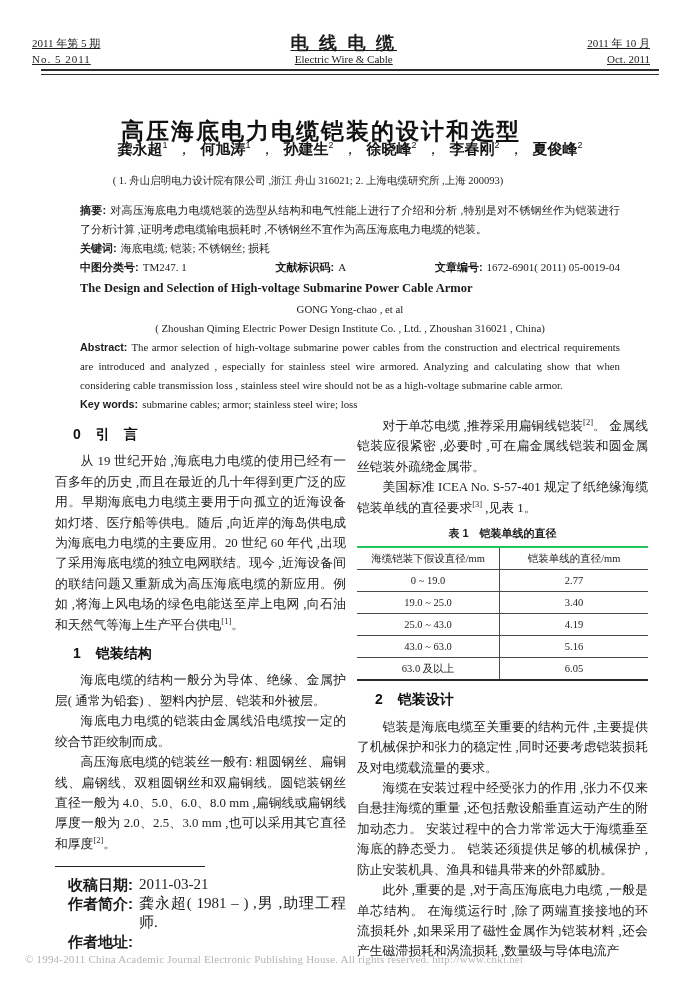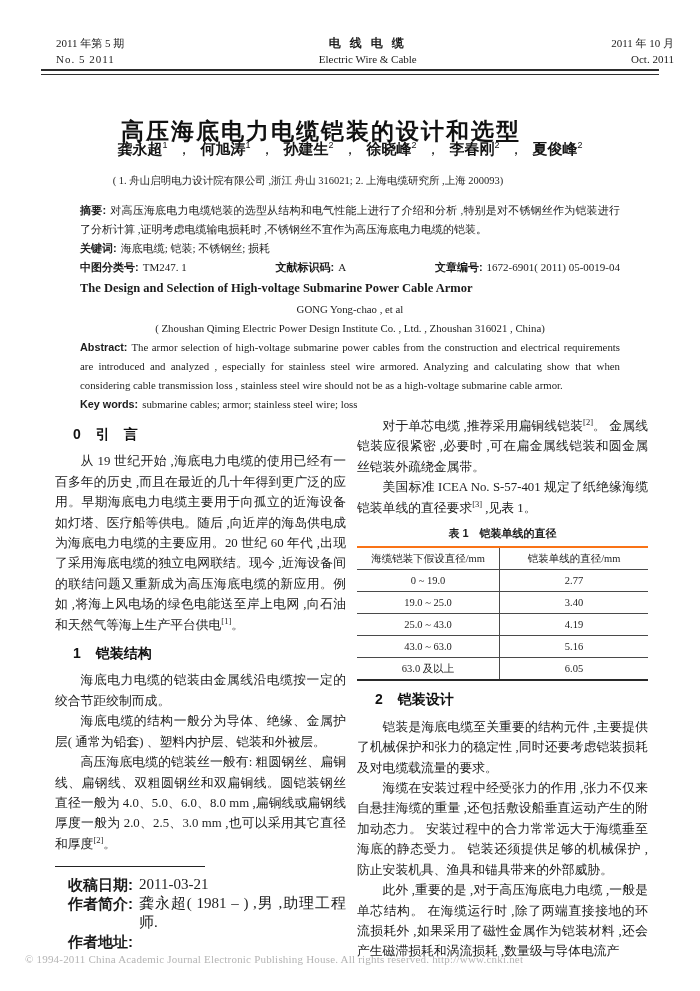--- a/index.html
+++ b/index.html
@@ -2,26 +2,26 @@
 <html><head>
 <meta charset="utf-8">
 <style>
   html,body { margin:0; padding:0; background:#e8e8e8; }
   .page {
     position:relative; width:700px; height:991px; margin:0 auto;
     background:#ffffff; overflow:hidden;
     font-family:"Liberation Serif","DejaVu Serif",serif; color:#1c1c1c;
   }
   
-  .hdr { position:absolute; top:35px; left:56px; width:618px;
+  .hdr { position:absolute; top:35px; left:32px; width:618px;
          display:flex; justify-content:space-between; align-items:flex-start;
-         font-size:11px; line-height:16px; }
+         font-size:11px; line-height:16px;text-decoration:underline; }
   .hdr .hcol.c { text-align:center; }
   .hdr .hcol.r { text-align:right; }
-  .jname { font-weight:bold; font-size:12px; letter-spacing:3px; }
+  .jname { font-weight:bold; font-size:18px; letter-spacing:3px; }
   .issue2 { letter-spacing:1px; }
   .dbl-rule { position:absolute; top:69px; left:41px; width:618px; height:3px;
               border-top:2px solid #2d2d2d; border-bottom:1px solid #2d2d2d; }
   
   .title { position:absolute; top:101px; left:0; width:612px; margin:15px;
            text-align:center; font-family:"Liberation Sans","DejaVu Sans",sans-serif;
            font-weight:bold; font-size:23px; letter-spacing:2px; color:#111; }
   .authors { position:absolute; top:140px; left:0; width:700px; text-align:center;
              font-family:"Liberation Sans","DejaVu Sans",sans-serif;
              font-weight:bold; font-size:15px; color:#141414; }
@@ -54,21 +54,21 @@
   
   .fn-rule { width:150px; border-top:1px solid #222; margin:12px 0 8px; }
   .fn { font-size:15px; line-height:19px; padding-left:13px; }
   .fn-item { display:flex; text-indent:0; }
   .fn-item .lbl { flex:none; }
   .fn-item .txt { flex:1; margin-left:2px; }
   
   .tbl-cap { text-align:center; font-family:"Liberation Sans","DejaVu Sans",sans-serif;
              font-weight:bold; font-size:11px; margin:5px 0 3px; text-indent:0; }
   table.t1 { width:100%; border-collapse:collapse; font-size:10.5px; line-height:13px;
-             border-top:2px solid #f97316; border-bottom:2px solid #2a2a2a; margin-bottom:7px; }
+             border-top:2px solid #22c55e; border-bottom:2px solid #2a2a2a; margin-bottom:7px; }
   .t1 th, .t1 td { font-weight:normal; text-align:center; padding:4px 2px;
                    border-bottom:1px solid #4a4a4a; }
   .t1 tbody tr:last-child td { border-bottom:none; }
   .t1 th:first-child, .t1 td:first-child { border-right:1px solid #4a4a4a; width:49%; }
   
   .footer { position:absolute; left:25px; top:953px; width:660px;
             font-size:11px; color:#b4b4b4; letter-spacing:0.2px; }
 </style>
 </head>
 <body>
@@ -110,22 +110,22 @@
     <div class="en-center">GONG Yong-chao , et al</div>
     <div class="en-center">( Zhoushan Qiming Electric Power Design Institute Co. , Ltd. , Zhoushan 316021 , China)</div>
     <div class="en-abs"><span class="lbl">Abstract:</span><span>The armor selection of high-voltage submarine power cables from the construction and electrical requirements are introduced and analyzed , especially for stainless steel wire armored. Analyzing and calculating show that when considering cable transmission loss , stainless steel wire should not be as a high-voltage submarine cable armor.</span></div>
     <div><span class="lbl">Key words:</span><span>submarine cables;  armor;  stainless steel wire;  loss</span></div>
   </div>
 
   <div class="col col-l">
     <div class="sec-h first"><span class="num">0</span><span>引　言</span></div>
     <p>从 19 世纪开始 ,海底电力电缆的使用已经有一百多年的历史 ,而且在最近的几十年得到更广泛的应用。早期海底电力电缆主要用于向孤立的近海设备如灯塔、医疗船等供电。随后 ,向近岸的海岛供电成为海底电力电缆的主要应用。20 世纪 60 年代 ,出现了采用海底电缆的独立电网联结。现今 ,近海设备间的联结问题又重新成为高压海底电缆的新应用。例如 ,将海上风电场的绿色电能送至岸上电网 ,向石油和天然气等海上生产平台供电<sup>[1]</sup>。</p>
     <div class="sec-h"><span class="num">1</span><span>铠装结构</span></div>
+    <p>海底电缆的结构一般分为导体、绝缘、金属护层( 通常为铅套) 、塑料内护层、铠装和外被层。</p>
     <p>海底电力电缆的铠装由金属线沿电缆按一定的绞合节距绞制而成。</p>
-    <p>海底电缆的结构一般分为导体、绝缘、金属护层( 通常为铅套) 、塑料内护层、铠装和外被层。</p>
     <p>高压海底电缆的铠装丝一般有: 粗圆钢丝、扁铜线、扁钢线、双粗圆钢丝和双扁铜线。圆铠装钢丝直径一般为 4.0、5.0、6.0、8.0 mm ,扁铜线或扁钢线厚度一般为 2.0、2.5、3.0 mm ,也可以采用其它直径和厚度<sup>[2]</sup>。</p>
     <div class="fn-rule"></div>
     <div class="fn">
       <div class="fn-item">
           <span class="lbl">收稿日期:</span>
           <span class="txt">2011-03-21</span>
         </div>
       <div class="fn-item">
           <span class="lbl">作者简介:</span>
           <span class="txt">龚永超( 1981 – ) ,男 ,助理工程师.</span>

